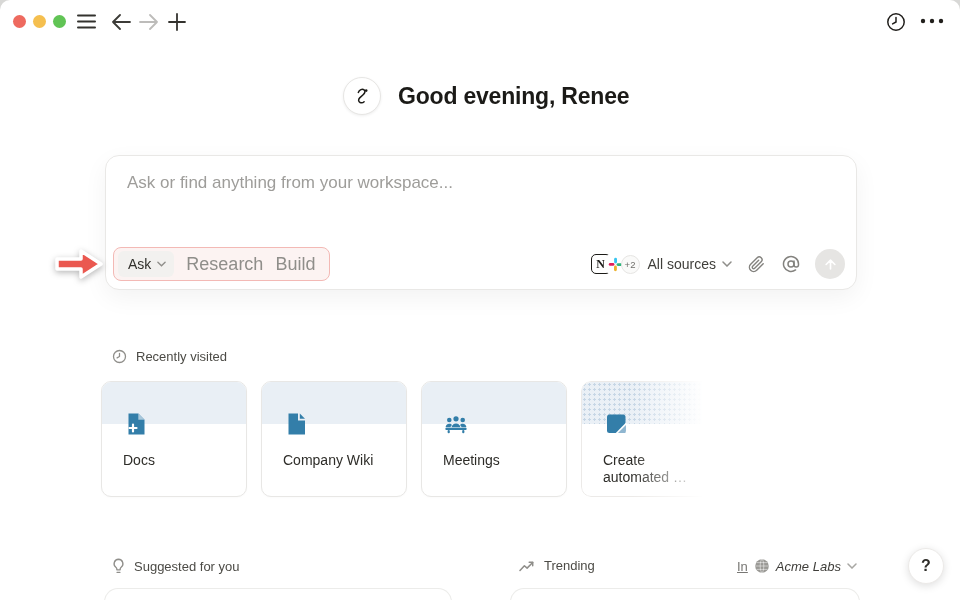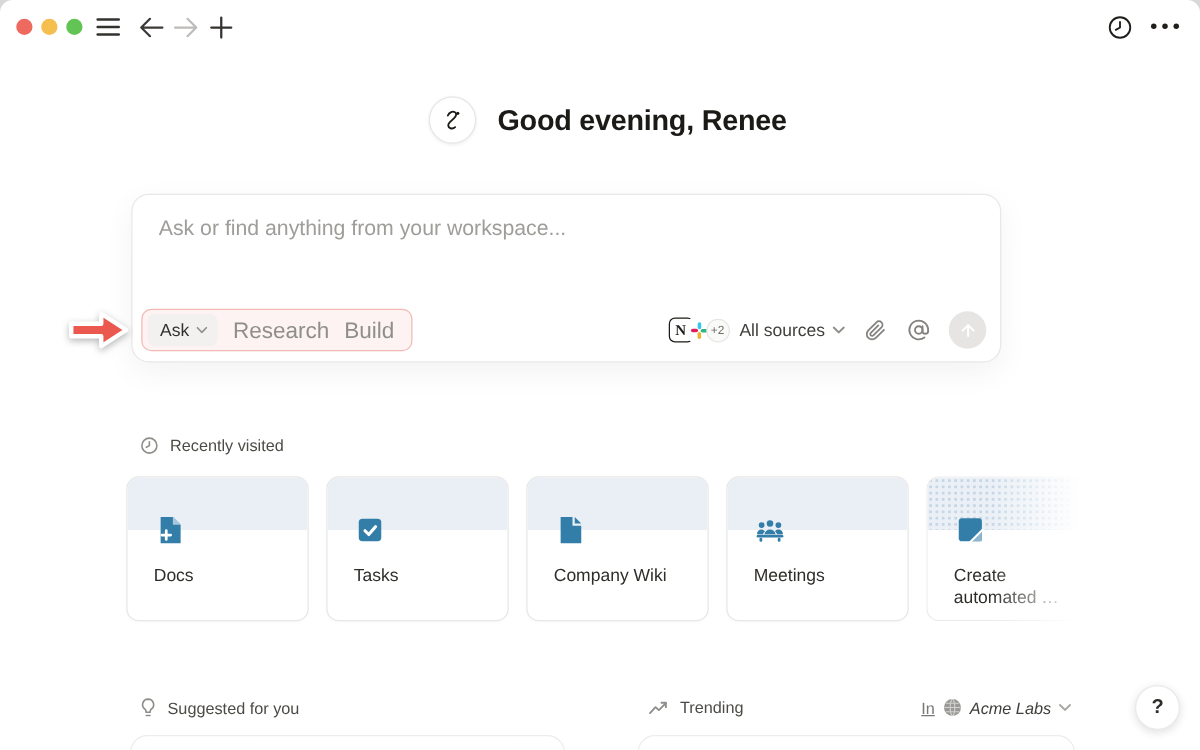--- a/index.html
+++ b/index.html
@@ -19,21 +19,21 @@
   
   .face-circle {
     width:38px; height:38px; border-radius:50%; background:#fff;
     border:1px solid #e7e6e4; box-shadow:0 1px 3px rgba(0,0,0,.07);
     display:flex; align-items:center; justify-content:center;
   }
   .greet-title { font-size:23px; font-weight:700; color:#1b1a17; letter-spacing:-.2px;text-align:right; }
 
   
   .ask-card {
-    left:105px; top:155px; width:696px; height:135px; background:#fff;
+    left:105px; top:155px; width:752px; height:135px; background:#fff;
     border:1px solid #e9e8e6; border-radius:14px;
     box-shadow:0 8px 24px rgba(0,0,0,.05);
   }
   .ask-input {
     position:absolute; left:21px; top:17px; width:700px; border:none; outline:none;
     font-family:"Liberation Sans",sans-serif; font-size:17px; color:#37352f; background:transparent;
   }
   .ask-input::placeholder { color:#9e9d9a; opacity:1; }
   .mode-group {
     position:absolute; left:7px; bottom:8px; height:34px;
@@ -226,28 +226,20 @@
     <div class="rv-card">
       <div class="rv-head"></div>
       <svg class="rv-icon" width="26" height="26" viewBox="0 0 26 26">
         <path d="M5.5 2.5h9.8l6.2 6.2v14.8H5.5z" fill="#337ea9"></path>
         <path d="M15.3 2.5v6.2h6.2z" fill="#a9c8db"></path>
         <path d="M10 13.5v7M6.5 17h7" stroke="#fff" stroke-width="2.2" stroke-linecap="round"></path>
       </svg>
       <div class="rv-label">Docs</div>
     </div>
 
-    <div class="rv-card">
-      <div class="rv-head"></div>
-      <svg class="rv-icon" width="26" height="26" viewBox="0 0 26 26">
-        <rect x="4" y="4" width="18" height="18" rx="3" fill="#337ea9"></rect>
-        <path d="M9 13.6l3 3 5.4-6.2" stroke="#fff" stroke-width="2.5" fill="none" stroke-linecap="round" stroke-linejoin="round"></path>
-      </svg>
-      <div class="rv-label">Tasks</div>
-    </div>
 
     <div class="rv-card">
       <div class="rv-head"></div>
       <svg class="rv-icon" width="26" height="26" viewBox="0 0 26 26">
         <path d="M5.5 2.5H15v7h7v14H5.5z" fill="#337ea9"></path>
         <path d="M16.8 2.5l5.2 5.2h-5.2z" fill="#337ea9"></path>
       </svg>
       <div class="rv-label">Company Wiki</div>
     </div>
 

